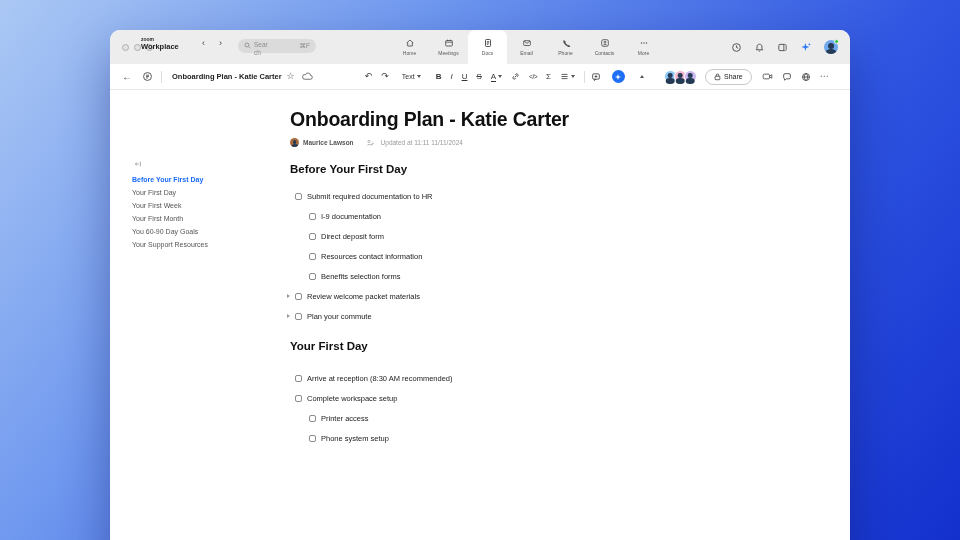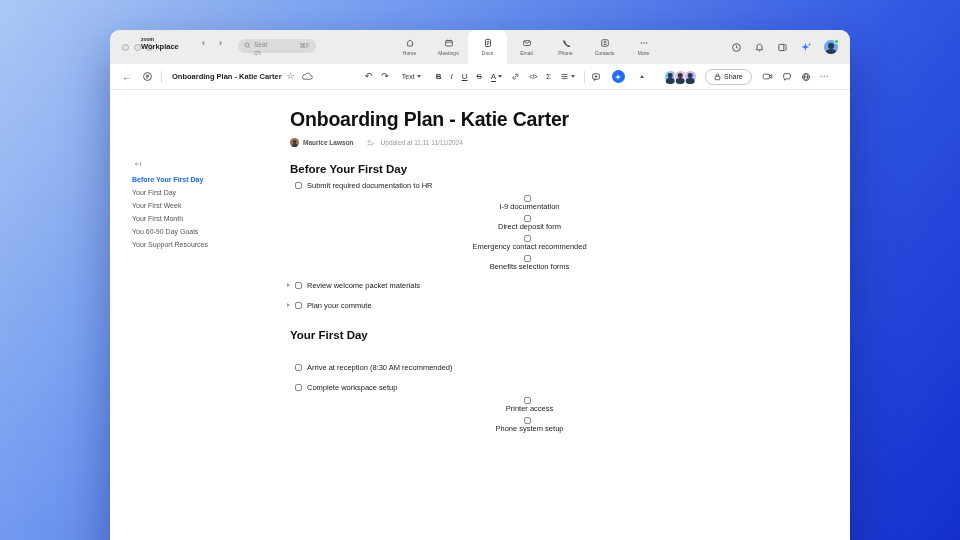--- a/index.html
+++ b/index.html
@@ -58,26 +58,26 @@
   .oitem.active { font-weight:700; }
 
   .docbody { position:absolute; left:180px; top:0; width:460px; }
   h1.dtitle { font-size:19.5px; font-weight:700; color:#101010; margin-top:18px; letter-spacing:-.2px; }
   .byline { margin-top:7px; display:flex; align-items:center; gap:4px; }
   .byavatar { width:9px; height:9px; border-radius:50%; background:#a96a3e; position:relative; overflow:hidden; flex-shrink:0; }
   .byname { font-size:6.5px; color:#555; font-weight:600; margin-right:8px; }
   .byupdated { font-size:6.5px; color:#9a9a9a; margin-left:3px; }
   h2.sect { font-size:11.5px; font-weight:700; color:#101010; }
   .s1 { margin-top:16px; }
-  .list1 { }
+  .list1 { margin-top:11px; }
   .s2 { margin-top:14px; }
   .list2 { margin-top:16px; }
   .row { height:20px; display:flex; align-items:center; position:relative; font-size:7.5px; color:#222; }
   .lvl0 { padding-left:5px; }
-  .lvl1 { padding-left:19px;flex-direction:column; }
+  .lvl1 { padding-left:19px; }
   .cb { width:7px; height:7px; border:1px solid #8c8c8c; border-radius:2px; background:#fff; margin-right:5px; flex-shrink:0; }
   .disclosure { position:absolute; left:-3px; top:7.5px; width:0; height:0; border-left:3.5px solid #9a9a9a; border-top:2.5px solid transparent; border-bottom:2.5px solid transparent; }
 
   svg { display:block; }
 </style>
 </head>
 <body>
 
 <div class="window">
 
@@ -341,21 +341,21 @@
         <div class="row lvl1">
           <span class="cb"></span>
           <span>I-9 documentation</span>
         </div>
         <div class="row lvl1">
           <span class="cb"></span>
           <span>Direct deposit form</span>
         </div>
         <div class="row lvl1">
           <span class="cb"></span>
-          <span>Emergency contact recommended</span>
+          <span>Resources contact information</span>
         </div>
         <div class="row lvl1">
           <span class="cb"></span>
           <span>Benefits selection forms</span>
         </div>
         <div class="row lvl0">
           <span class="disclosure"></span>
           <span class="cb"></span>
           <span>Review welcome packet materials</span>
         </div>

